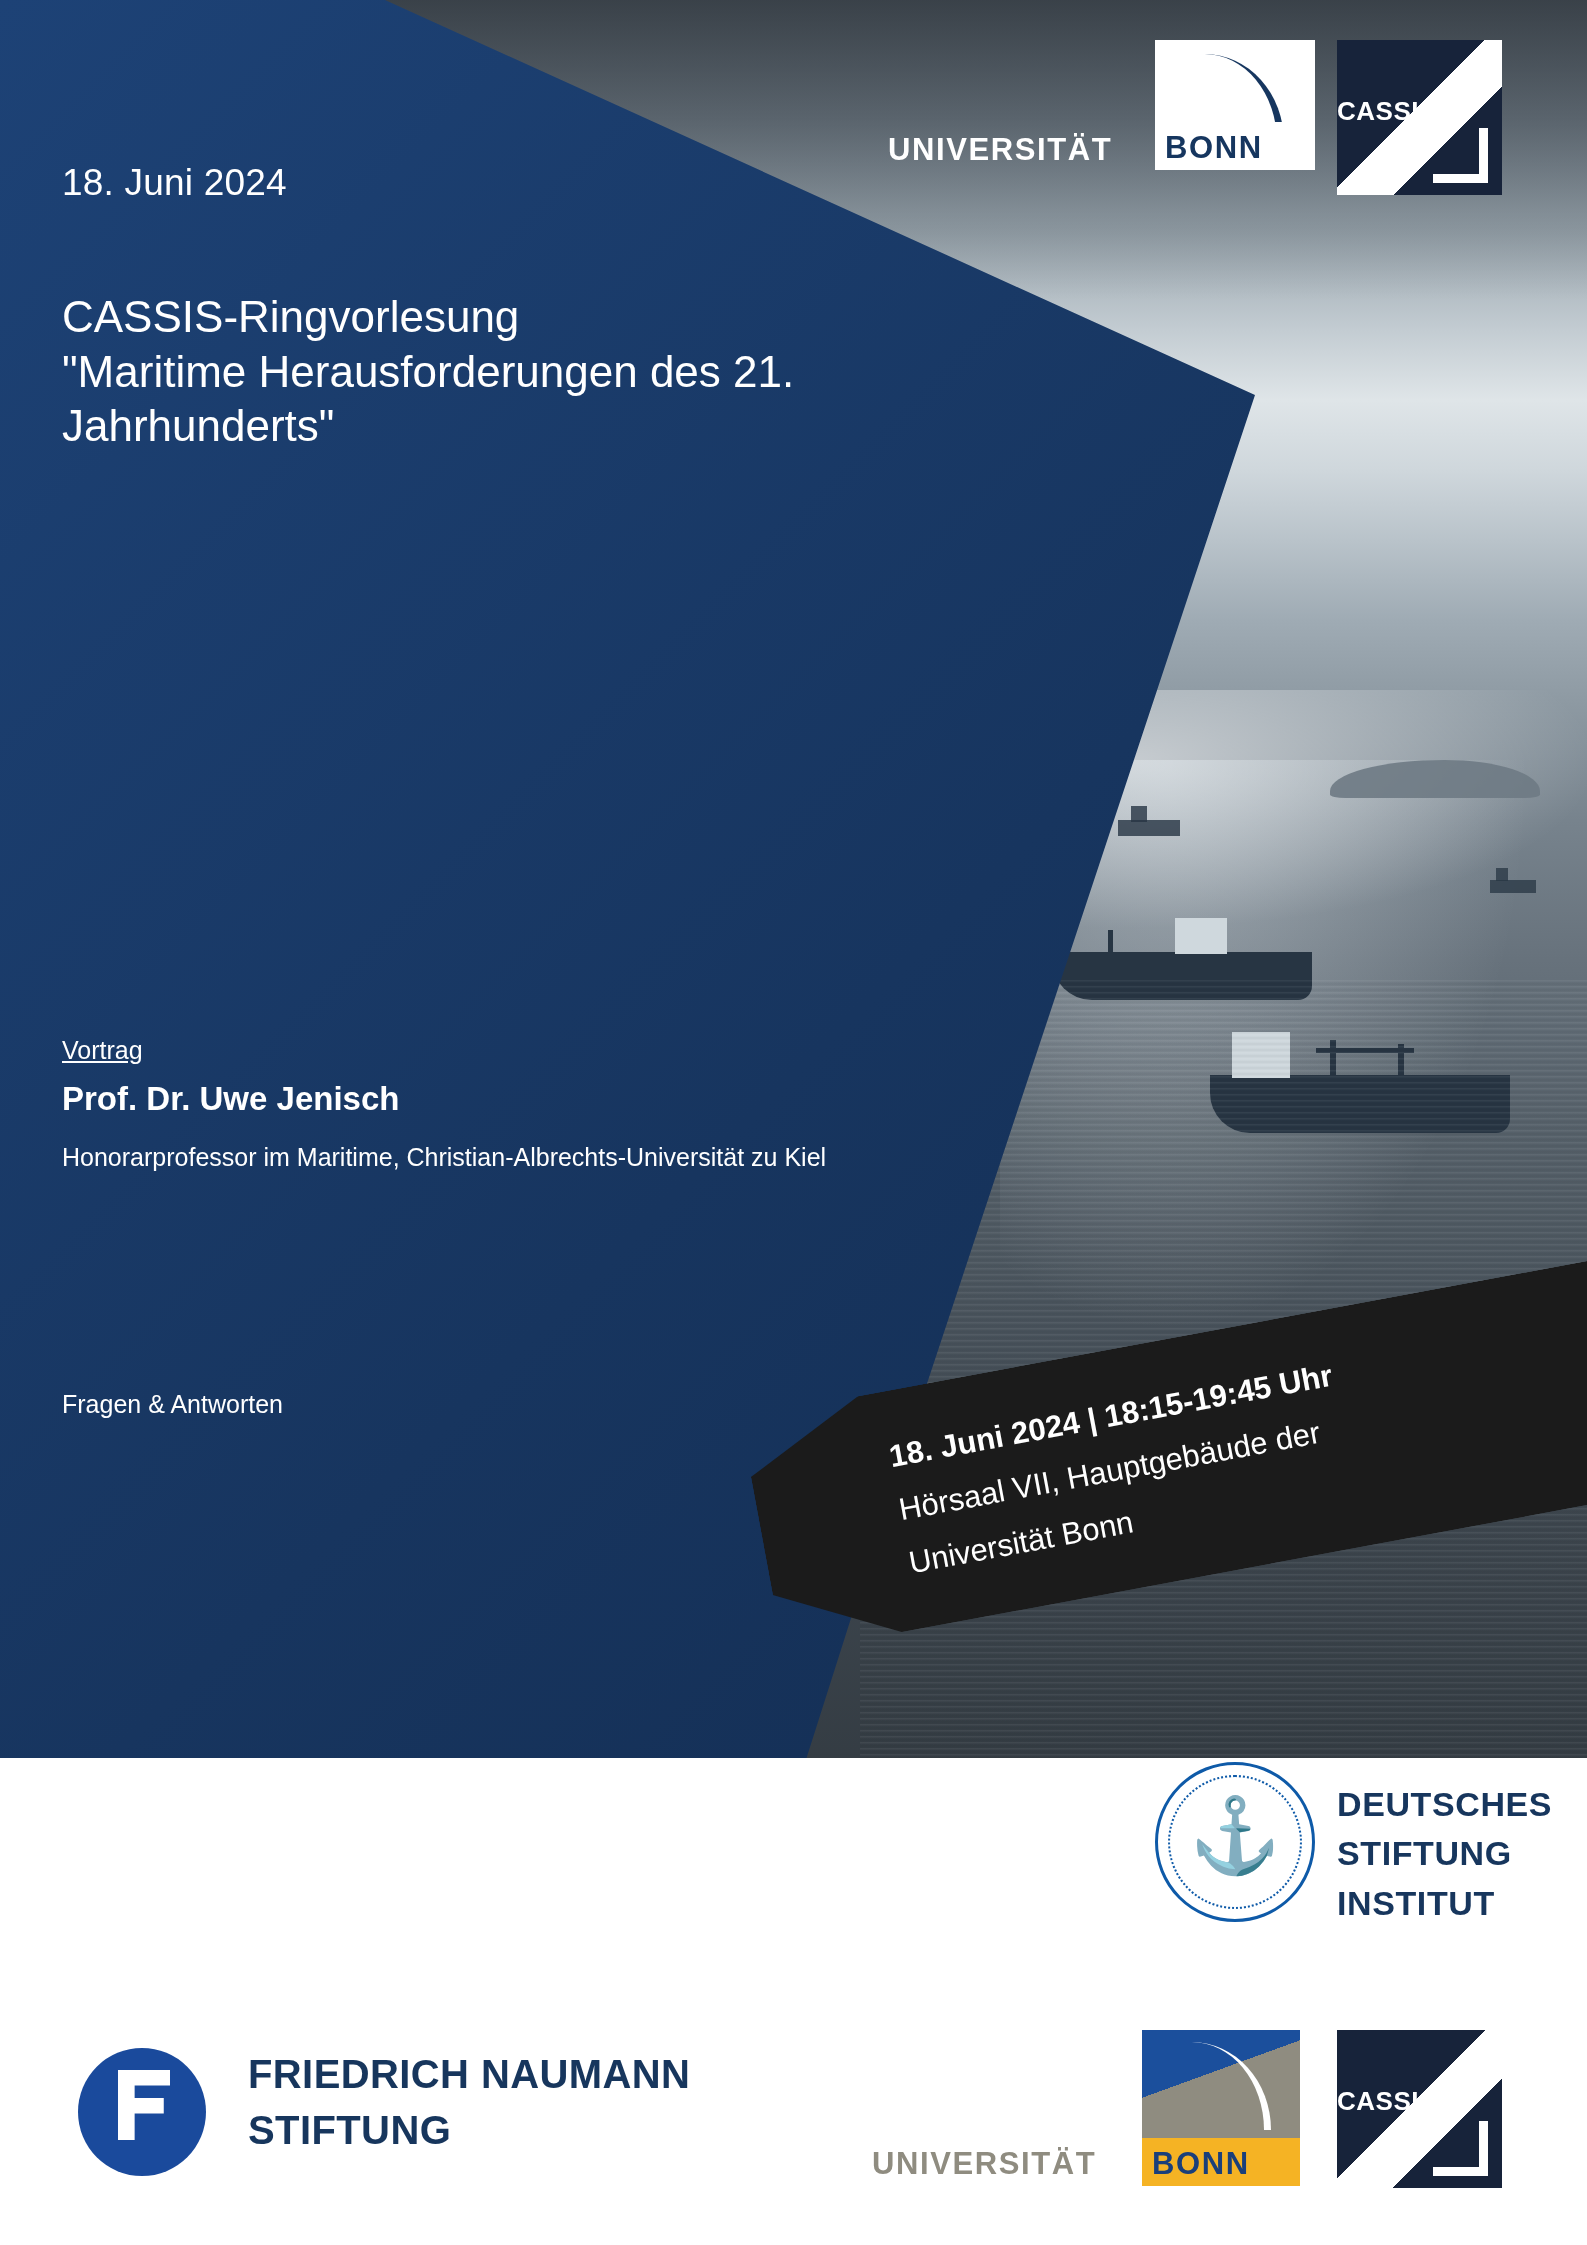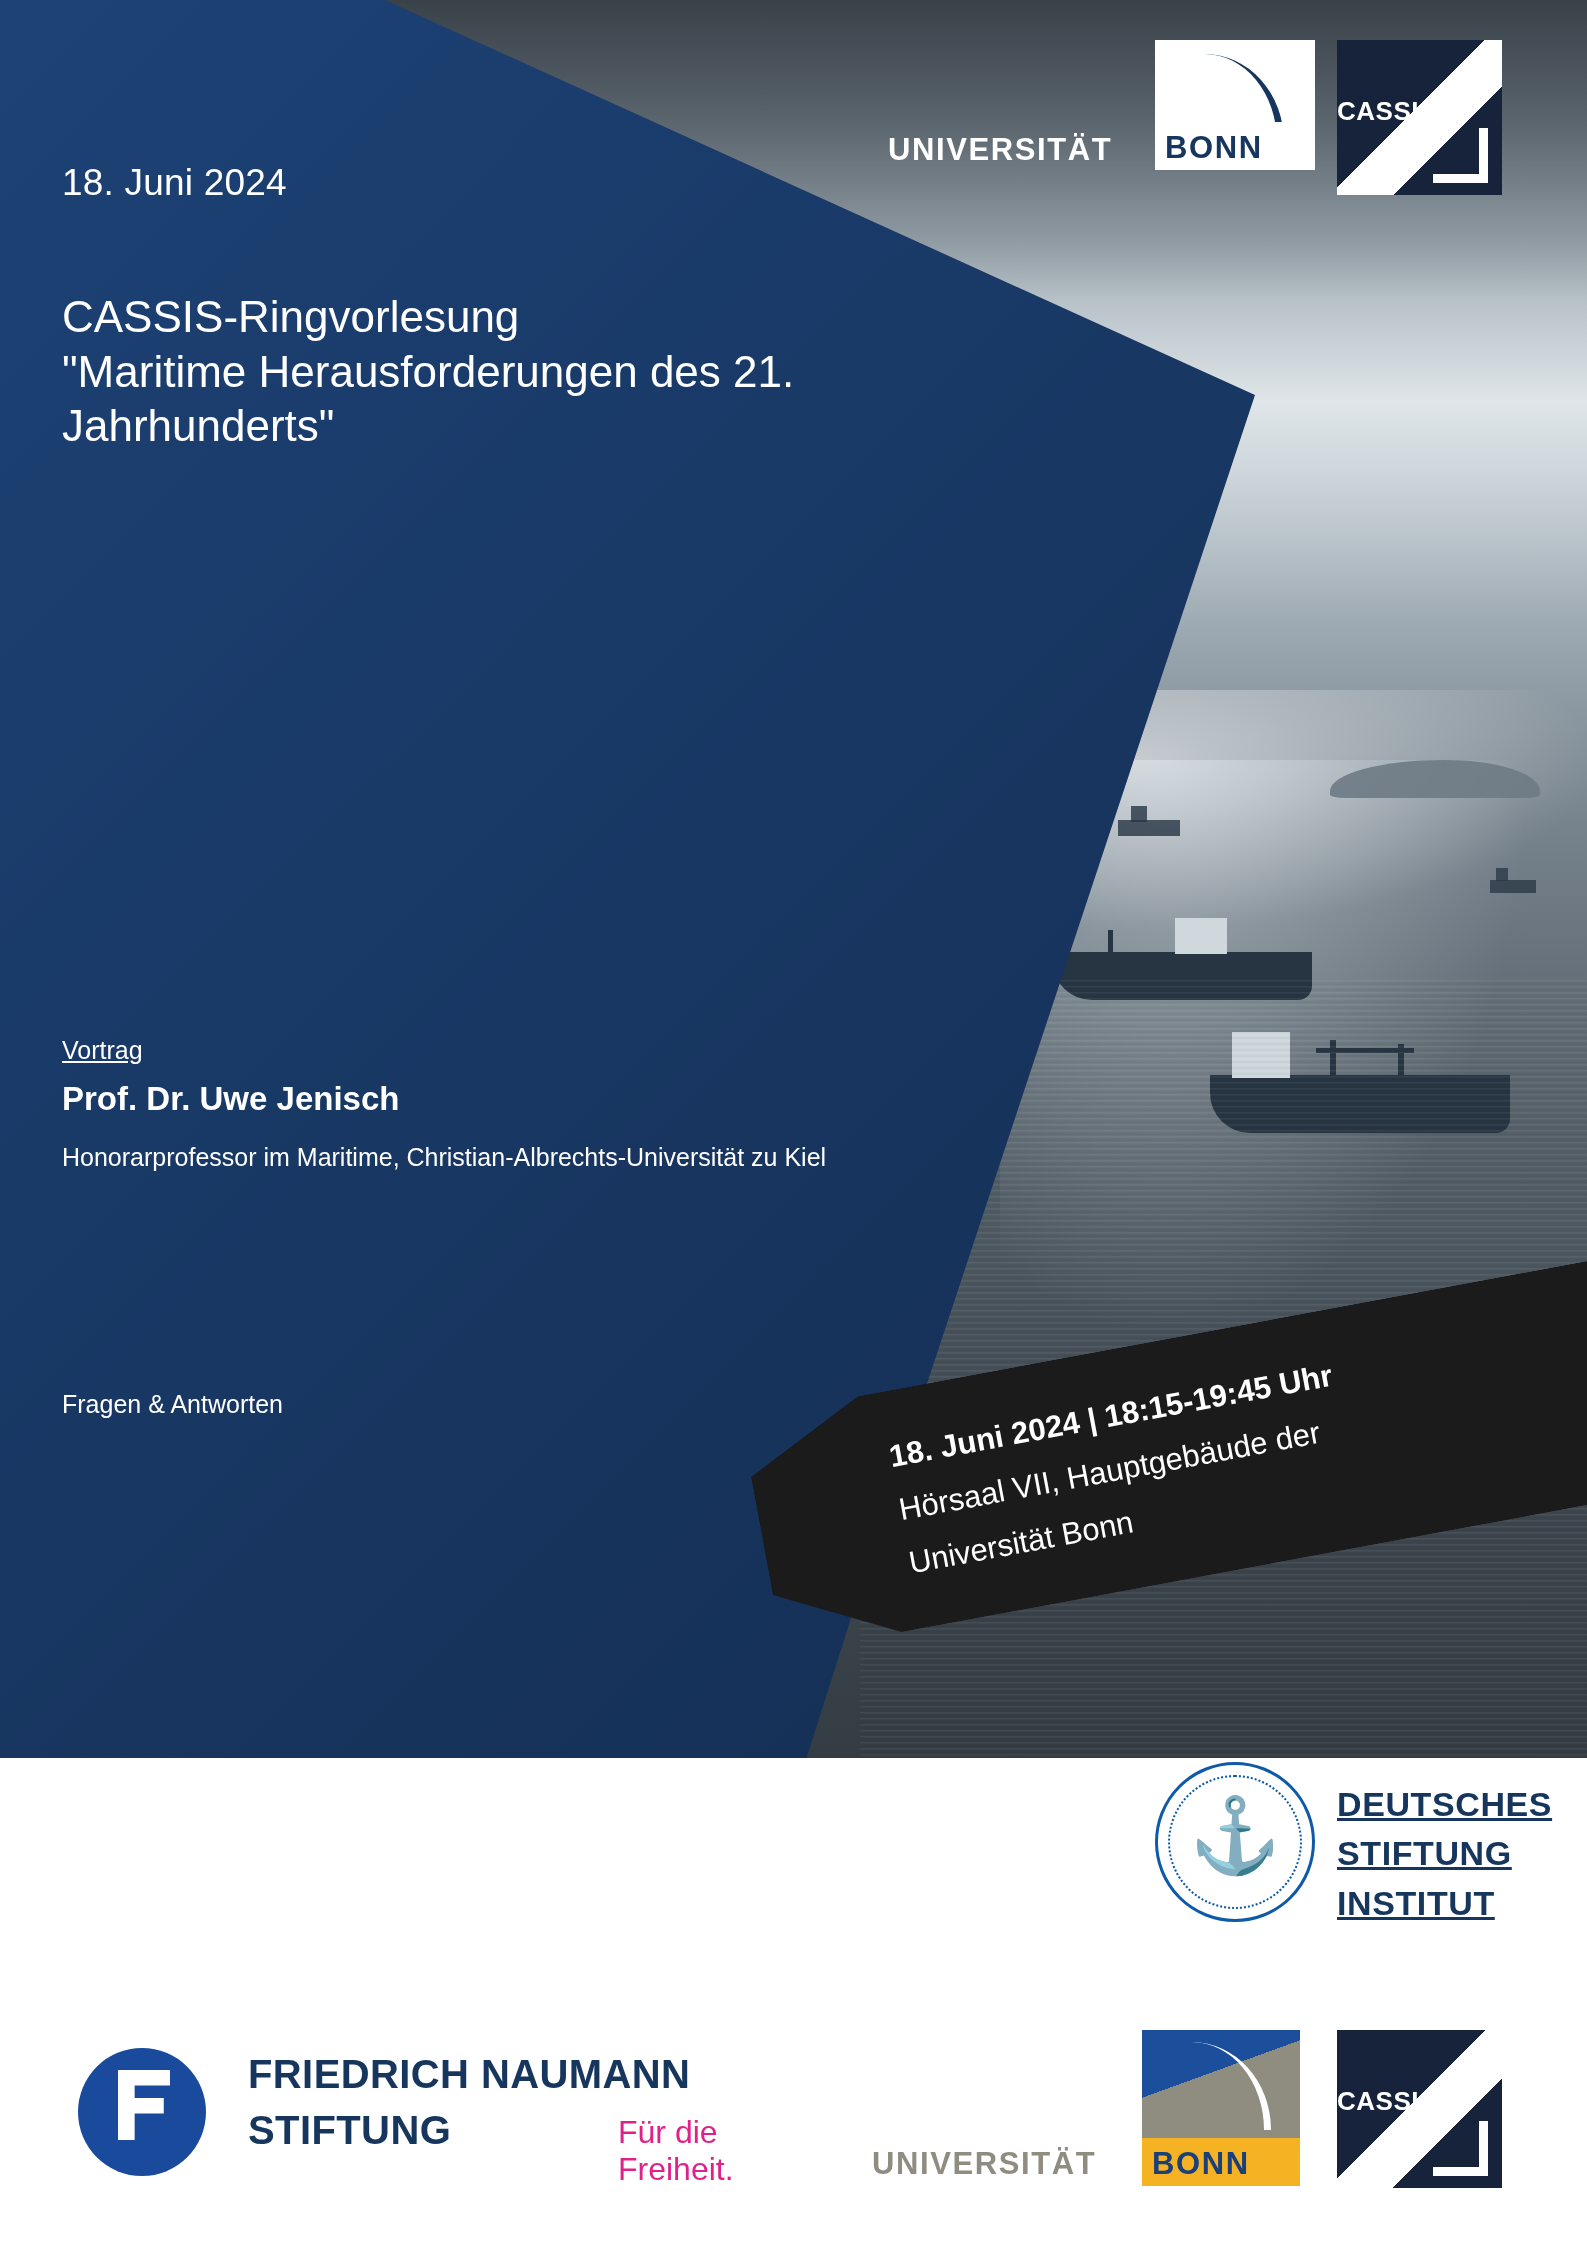--- a/index.html
+++ b/index.html
@@ -305,21 +305,20 @@
     left: 50%; top: 34px;
     transform: translateX(-50%);
     color: #0e5aa8;
     font-size: 74px;
     line-height: 1;
   }
   .dmi-text {
     position: absolute;
     left: 182px; top: 18px;
     color: #17365d;
-    text-decoration: underline;
   }
   .dmi-text div {
     font-size: 28px;
     letter-spacing: .6px;
     line-height: 1.45;
   }
   .dmi-text .cap {
     font-size: 34px;
     font-weight: bold;
   }
@@ -502,21 +501,20 @@
       <div class="cap">STIFTUNG</div>
       <div class="cap">INSTITUT</div>
     </div>
   </div>
 
   <div class="fnf">
     <div class="fnf-circle"></div>
     <div class="fnf-f"></div>
     <div class="fnf-name1">FRIEDRICH NAUMANN</div>
     <div class="fnf-name2">STIFTUNG</div>
-    <div class="fnf-claim">Für die Freiheit.</div>
   </div>
 
   <div class="ub-footer">
     <div class="ubf-mark">
       <div class="blue"></div>
       <div class="arcw"></div>
     </div>
     <div class="ubf-bonnbox"></div>
     <div class="ubf-word">UNIVERSITÄT</div>
     <div class="ubf-bonn">BONN</div>

